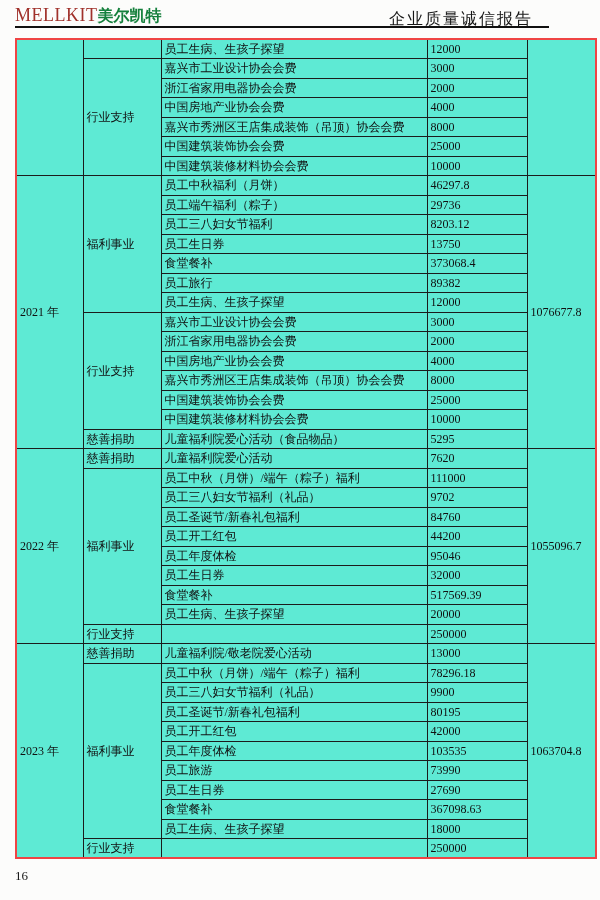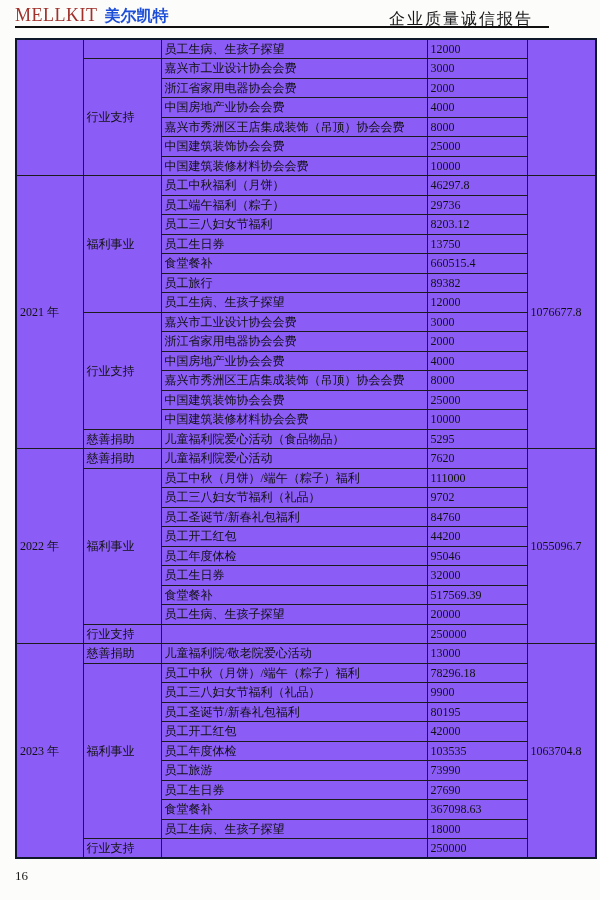--- a/index.html
+++ b/index.html
@@ -9,37 +9,37 @@
     font-family:"Liberation Serif","DejaVu Serif",serif;
     color:#111;
     overflow:hidden;
   }
   
   .hdr-brand{position:absolute;left:15px;top:5px;white-space:nowrap;}
   .hdr-brand .en{
     font-size:18px;font-weight:normal;letter-spacing:.5px;
   }
   .hdr-brand .cn{
-    font-size:16px;font-weight:bold;color:#1d4ed8;margin-left:7px;
+    font-size:16px;font-weight:bold;color:#15803d;
   }
   .hdr-title{
     position:absolute;top:9px;right:67px;
     font-size:16px;letter-spacing:2px;color:#161616;white-space:nowrap;
   }
   .hdr-rule{
     position:absolute;left:15px;top:26px;width:534px;height:0;
     border-top:2px solid #101010;
   }
   
   table.report{
     position:absolute;left:15px;top:38px;
     width:580px;height:821px;
     border-collapse:collapse;table-layout:fixed;
-    border:2px solid #0f172a;
-    background:#8b5cf6;
+    border:2px solid #ef4444;
+    background:#5eead4;
   }
   table.report td{
     border:1px solid #1c1c1c;
     font-size:12px;line-height:1;
     padding:0 3px;
     vertical-align:middle;
     white-space:nowrap;overflow:hidden;
   }
   table.report tr{height:19.5px;}
   td.year{padding-left:2px;font-size:12.5px;margin-left:20px;}
@@ -117,21 +117,21 @@
       <tr>
         <td class="item">员工三八妇女节福利</td>
         <td class="amt">8203.12</td>
       </tr>
       <tr>
         <td class="item">员工生日券</td>
         <td class="amt">13750</td>
       </tr>
       <tr>
         <td class="item">食堂餐补</td>
-        <td class="amt">660515.4</td>
+        <td class="amt">373068.4</td>
       </tr>
       <tr>
         <td class="item">员工旅行</td>
         <td class="amt">89382</td>
       </tr>
       <tr>
         <td class="item">员工生病、生孩子探望</td>
         <td class="amt">12000</td>
       </tr>
       <tr>

